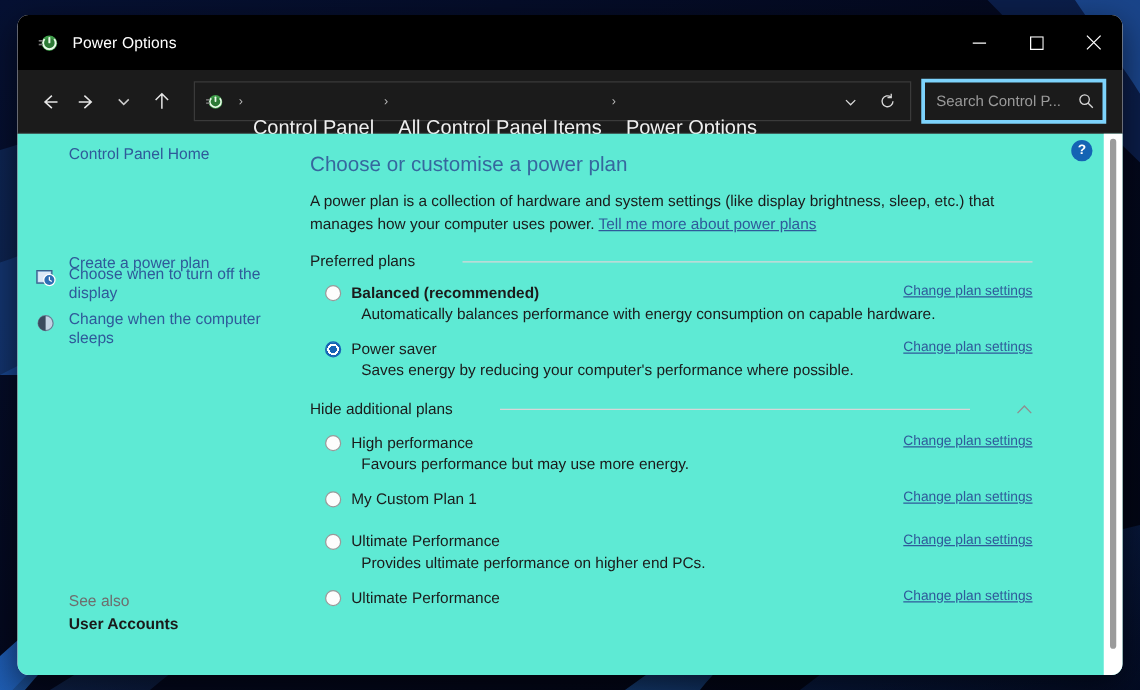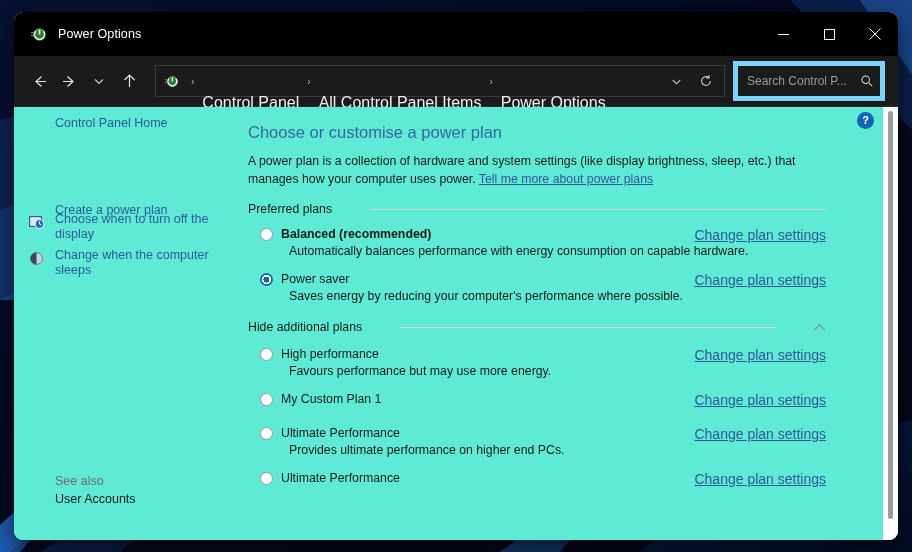--- a/index.html
+++ b/index.html
@@ -131,21 +131,21 @@
     display: flex; align-items: center; justify-content: center;
     color: #d8d8d8;
     flex: none;
   }
   .addr-refresh { width: 32px; margin-right: 2px; }
 
   #searchbox {
     width: 142px;
     height: 30px;
     margin-right: 13px;
-    border: 5px solid #7dd3fc;
+    border: 3px solid #7dd3fc;
     background: #1b1b1b;
     display: flex;
     align-items: center;
     flex: none;
   }
   #searchtext {
     margin-left: 9px;
     color: #9a9a9a;
     font-size: 12px;
     flex: 1;
@@ -192,20 +192,21 @@
     top: 367px;
     color: #6e6e6e;
     font-size: 12.5px;
   }
   #user-accounts {
     position: absolute;
     left: 41px;
     top: 385px;
     color: #1a1a1a;
     font-size: 12.5px;
+    font-weight: bold;
   }
 
   
   #content {
     flex: 1;
     position: relative;
     min-width: 0;
     padding-top: 16px;
   }
   #heading {
@@ -285,21 +286,21 @@
     margin-left: 29px;
     margin-top: 3px;
     font-size: 12.3px;
     color: #1b1b1b;
   }
   .plan-link {
     position: absolute;
     right: 0;
     top: 0;
     color: #2f5a9a;
-    font-size: 14px;
+    font-size: 11px;
     white-space: nowrap;
   }
 
   
   #help {
     position: absolute;
     right: 24px;
     top: 5px;
     width: 17px; height: 17px;
     border-radius: 50%;

